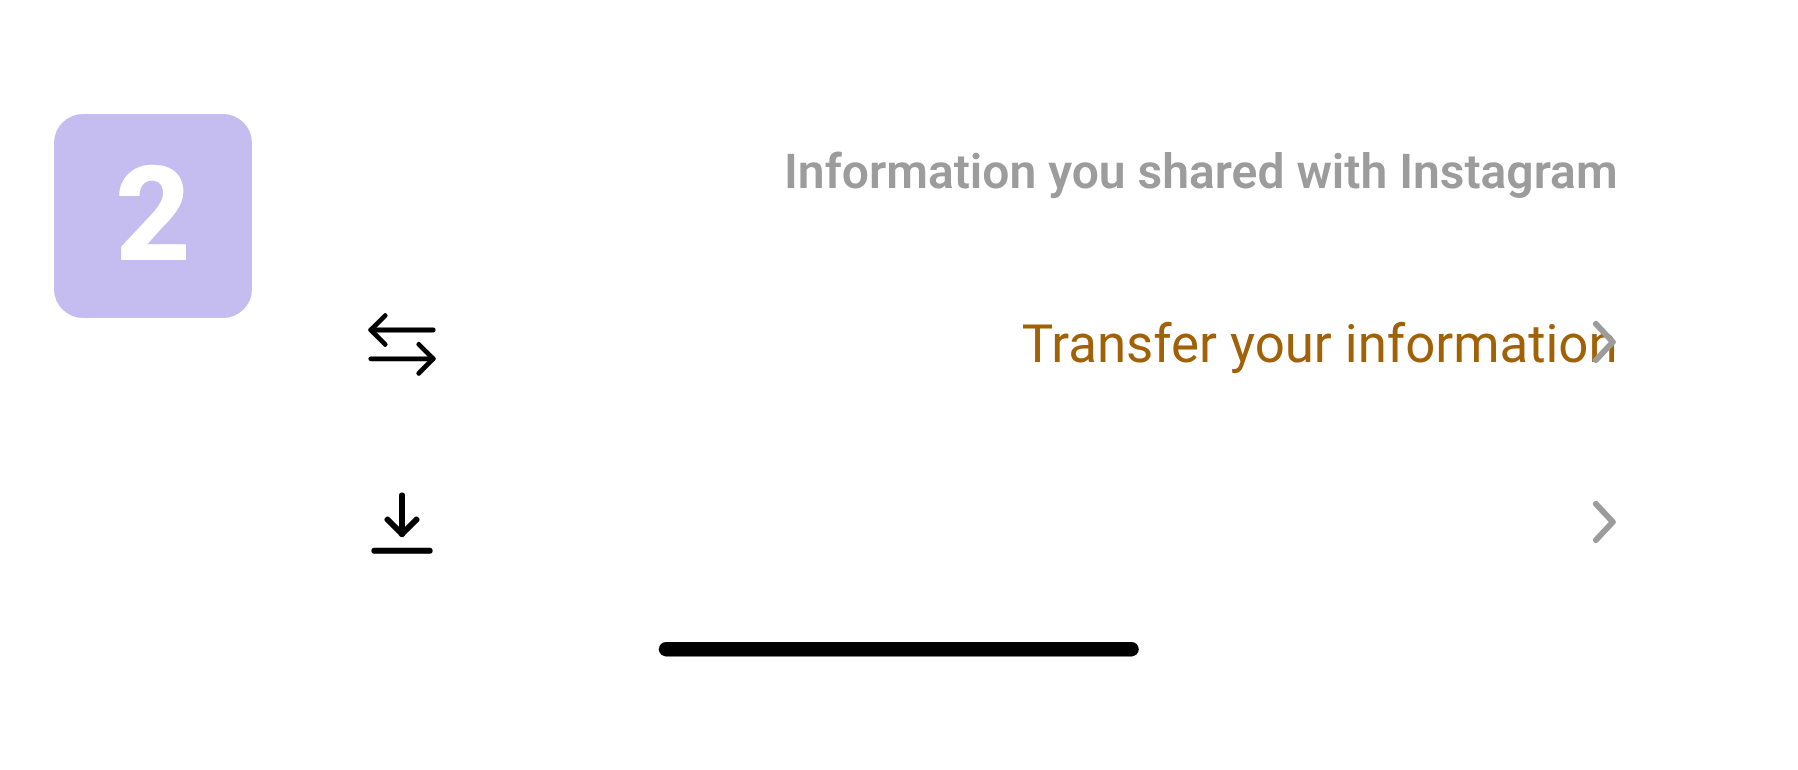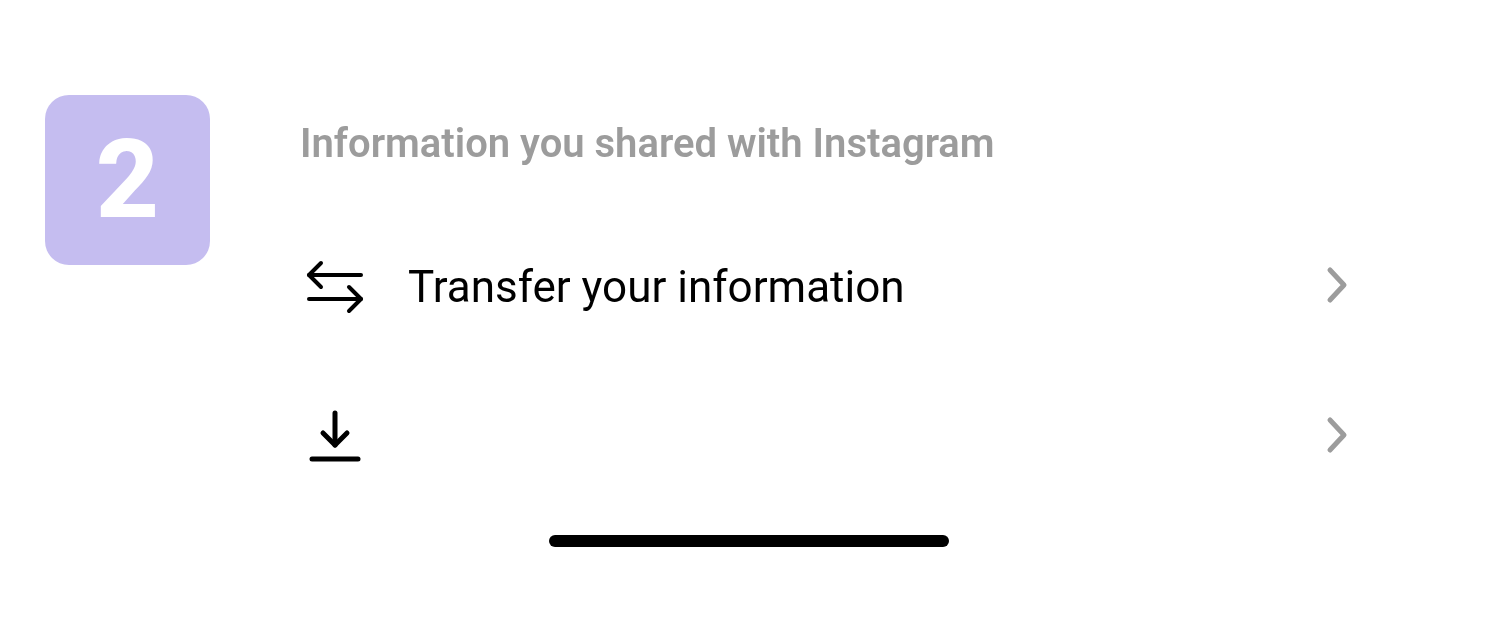--- a/index.html
+++ b/index.html
@@ -30,20 +30,21 @@
       color: #ffffff;
       font-size: 110px;
       font-weight: 800;
       line-height: 1;
     }
     .content {
       position: absolute;
       left: 300px;
       top: 120px;
       right: 150px;
+      text-align: right;
     }
     .section-header {
       color: #9c9c9c;
       font-size: 40px;
       font-weight: 600;
       margin-bottom: 90px;
     }
     .menu-item {
       display: flex;
       align-items: center;
@@ -55,21 +56,21 @@
       width: 70px;
       height: 60px;
       display: flex;
       align-items: center;
       justify-content: center;
       flex-shrink: 0;
     }
     .menu-label {
       font-size: 44px;
       font-weight: 400;
-      color: #000000;
+      color: #a16207;
       margin-left: 38px;
       flex: 1;
     }
     .chevron {
       position: absolute;
       right: 0;
       top: 50%;
       transform: translateY(-50%);
     }
     .home-indicator {

